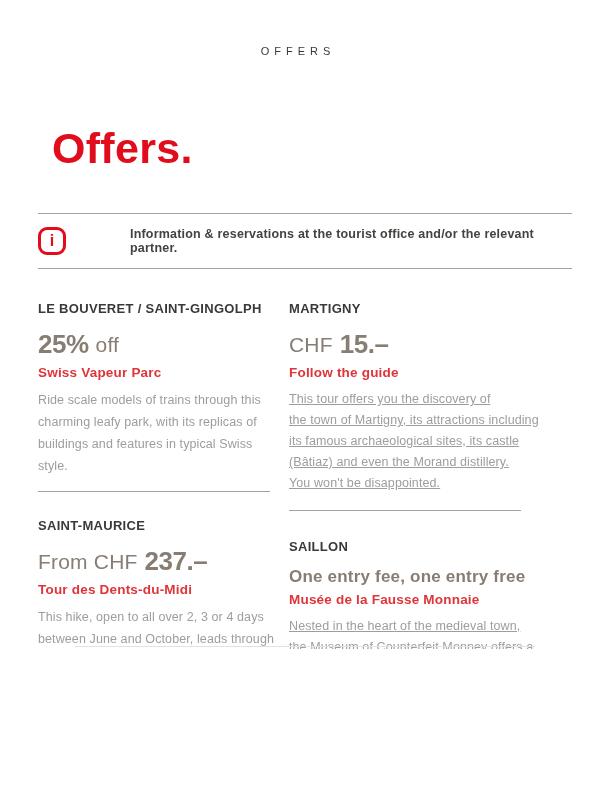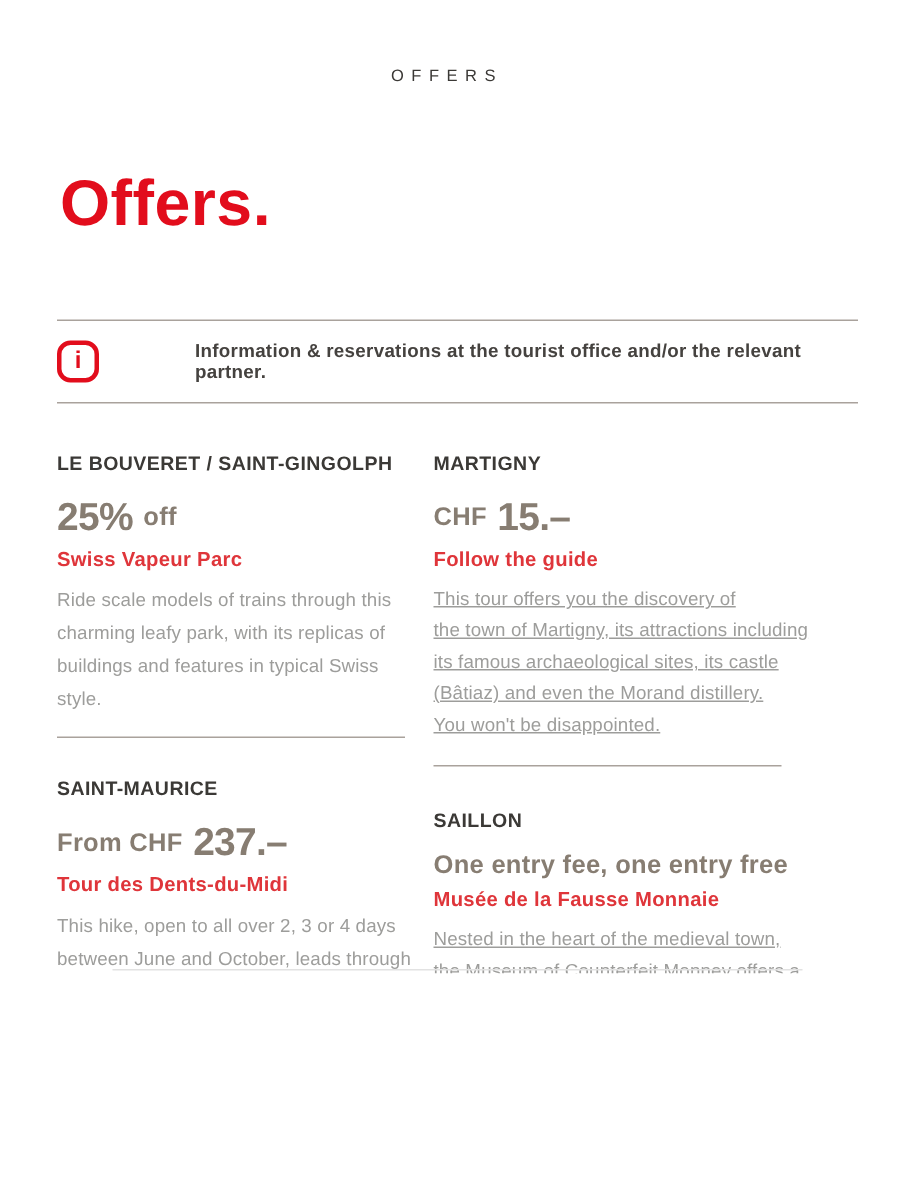--- a/index.html
+++ b/index.html
@@ -5,21 +5,21 @@
   html,body { margin:0; padding:0; background:#fff; }
   .page {
     position:relative; width:610px; height:649px; background:#ffffff;
     font-family:"Liberation Sans", sans-serif; overflow:hidden;
   }
   .kicker {
     position:absolute; top:45px; left:0; right:14px; text-align:center;
     font-size:11px; letter-spacing:5px; color:var(--heading_dark,#3b3936); font-weight:400;
   }
   .title {
-    position:absolute; top:108px; left:36px; margin:4px;
+    position:absolute; top:108px; left:36px; margin:16px;
     font-size:43px; font-weight:700; color:var(--brand_red,#e20d1c); letter-spacing:0.3px;
   }
   .info-bar {
     position:absolute; top:213px; left:38px; width:534px;
     border-top:1px solid var(--rule_gray,#a9a29c); border-bottom:1px solid var(--rule_gray,#a9a29c);
     padding:13px 0; display:flex; align-items:center; box-sizing:content-box;
   }
   .info-icon {
     width:28px; height:28px; box-sizing:border-box; flex:0 0 auto;
     border:3px solid var(--brand_red,#e20d1c); border-radius:9px;
@@ -35,21 +35,21 @@
     display:grid; grid-template-columns:232px 277px; column-gap:19px; align-items:start;
   }
   .location {
     margin:0; font-size:13px; font-weight:700;
     color:var(--heading_dark,#3b3936); letter-spacing:0.3px; white-space:nowrap;
   }
   .price-line {
     margin-top:13px; color:var(--price_taupe,#877d72);
     display:flex; align-items:center; gap:7px;
   }
-  .price-small  { font-size:17px; font-weight:700; letter-spacing:0.2px; }
+  .price-small  { font-size:21px; font-weight:400; letter-spacing:0.2px; }
   .price-amount { font-size:26px; font-weight:700; letter-spacing:-0.5px; }
   .headline {
     margin:13px 0 0 0; font-size:17px; font-weight:700;
     color:var(--price_taupe,#877d72); letter-spacing:0.2px; white-space:nowrap;
   }
   .subtitle {
     margin:5px 0 0 0; font-size:13.5px; font-weight:700;
     color:var(--label_red,#df353a); letter-spacing:0.2px; white-space:nowrap;
   }
   .desc {

